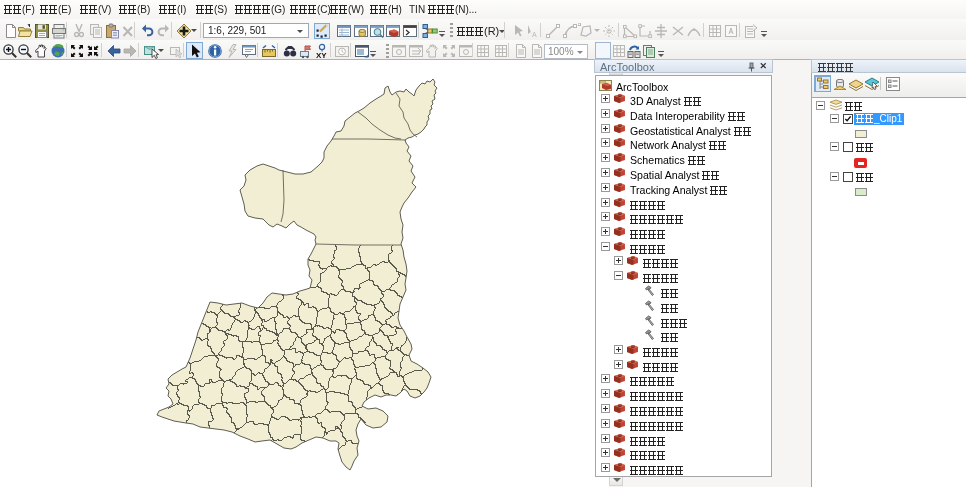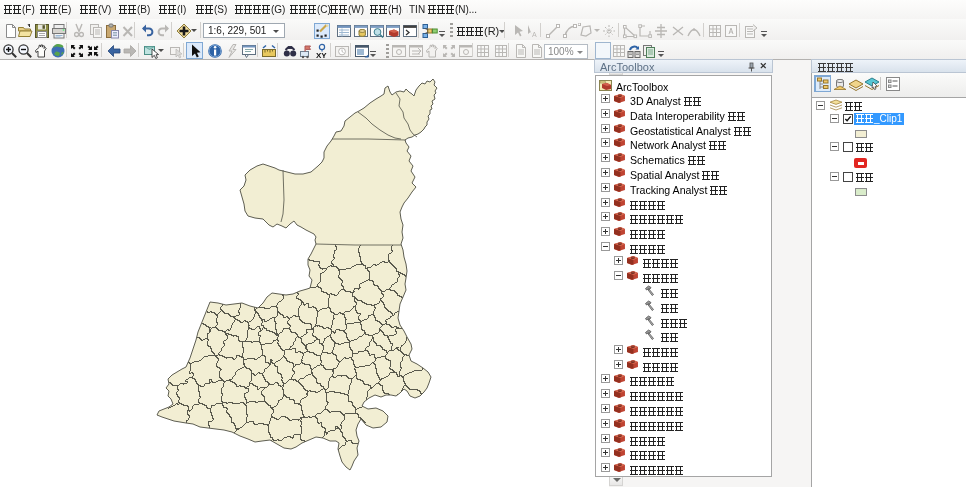--- a/index.html
+++ b/index.html
@@ -102,21 +102,21 @@
     <path d="M9,1.5 L13,5.5 9,9.5z" fill="#b9b7b4"></path>
   </svg>
 <div class="sep1 ab" style="left:171px;top:22px"></div>
 <svg class="ab" style="left:176px;top:23px" width="16" height="16" viewBox="0 0 16 16">
     <path d="M8,1 L15,8 8,15 1,8z" fill="#f2dd9d" stroke="#8f7e3c"></path>
     <path d="M8,3.5 V12.5 M3.5,8 H12.5" stroke="#1a1a1a" stroke-width="2.6"></path>
     <path d="M8,4.5 V11.5 M4.5,8 H11.5" stroke="#f9ef c8" stroke-width="1" opacity="0"></path>
   </svg>
 <div class="car ab" style="left:191px;top:29px"></div>
 <div class="sep1 ab" style="left:200px;top:22px"></div>
-<div class="combo ab" style="left:203px;top:23px;width:82px;height:15px;line-height:13px;padding-left:4px">1:6, 229, 501<div class="car" style="right:5px;top:6px"></div></div>
+<div class="combo ab" style="left:203px;top:23px;width:106px;height:15px;line-height:13px;padding-left:4px">1:6, 229, 501<div class="car" style="right:5px;top:6px"></div></div>
 <svg class="ab" style="left:314px;top:23px" width="16" height="16" viewBox="0 0 16 16">
     <rect x="0.5" y="0.5" width="15" height="15" fill="#dceafb" stroke="#7fa8d4"></rect>
     <path d="M12.5,2 L6,8.5" stroke="#caa54a" stroke-width="2.2"></path>
     <path d="M12.5,2 L14,3.5" stroke="#e8d9a0" stroke-width="2"></path>
     <rect x="2.5" y="11.5" width="2.2" height="2.2" fill="#222"></rect>
     <rect x="6.5" y="12.5" width="2.2" height="2.2" fill="#222"></rect>
     <rect x="10.5" y="11.5" width="2.2" height="2.2" fill="#222"></rect>
     <rect x="2.5" y="6.5" width="2.2" height="2.2" fill="#222"></rect>
   </svg>
 <svg class="ab" style="left:336px;top:23px" width="16" height="16" viewBox="0 0 16 16">

